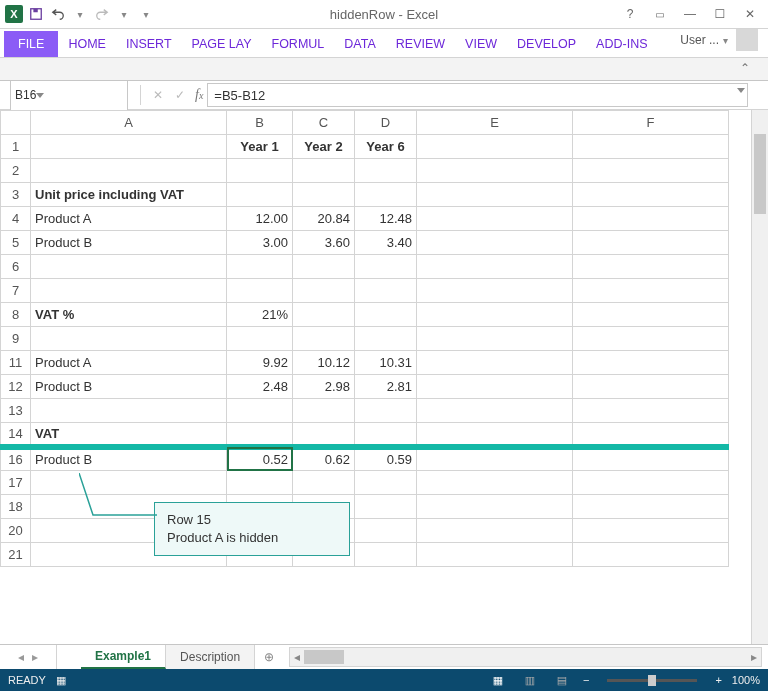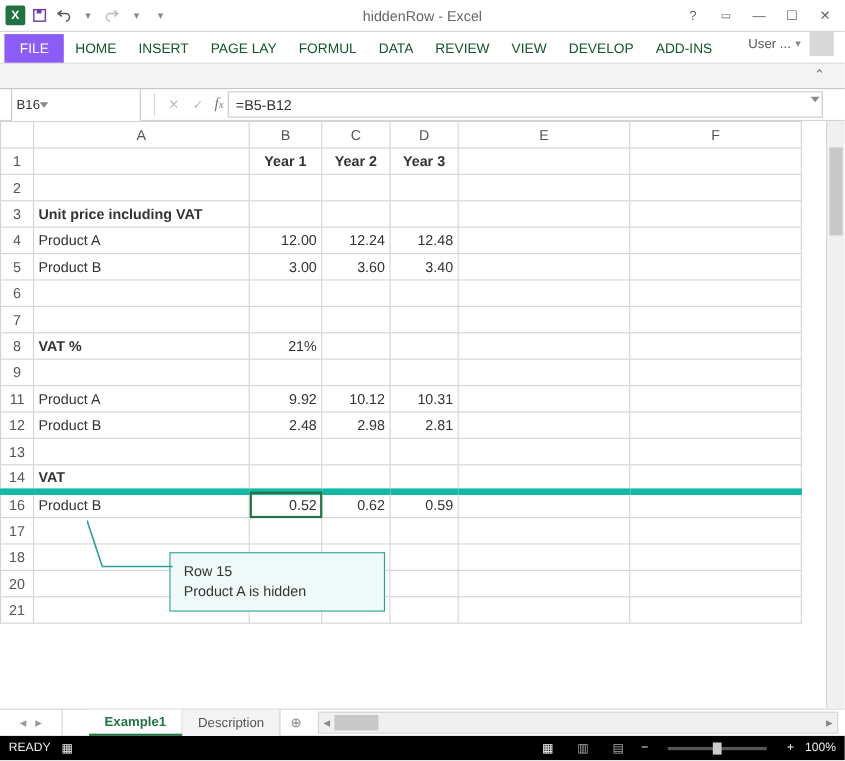--- a/index.html
+++ b/index.html
@@ -6,21 +6,21 @@
 .titlebar{height:28px;background:#fff;border-bottom:1px solid #d4d4d4;display:flex;align-items:center;position:relative}
 .qa{display:flex;align-items:center;gap:2px;padding-left:4px}
 .qa-ico{width:20px;height:20px;display:flex;align-items:center;justify-content:center;color:#777}
 .qa-ico svg{width:14px;height:14px}
 .xl-logo{width:18px;height:18px;background:#217346;color:#fff;font-weight:bold;font-size:11px;display:flex;align-items:center;justify-content:center;border-radius:2px}
 .titletext{position:absolute;left:0;right:0;text-align:center;font-size:13px;color:#666;pointer-events:none}
 .wincontrols{position:absolute;right:0;top:0;display:flex;align-items:center;height:28px;gap:2px;padding-right:4px}
 .wincontrols .c{width:28px;height:24px;display:flex;align-items:center;justify-content:center;color:#666}
 .avatar{width:22px;height:22px;background:#d8d8d8;margin-left:4px}
 .ribbon-tabs{height:28px;background:#fff;display:flex;align-items:flex-end;padding-left:4px;border-bottom:1px solid #d4d4d4}
-.ribbon-tab{padding:6px 10px;font-size:12.5px;color:#14532d}
+.ribbon-tab{padding:6px 10px;font-size:12.5px;color:#6d28d9}
 .file-tab{background:#8b5cf6;color:#fff;padding:6px 14px}
 .user-lbl{margin-left:auto;margin-right:6px;color:#555;padding:6px 4px;display:flex;align-items:center;gap:4px}
 .ribbon-body{height:22px;background:#f3f3f3;border-bottom:1px solid #c6c6c6;position:relative}
 .collapse-chev{position:absolute;right:18px;top:3px;color:#777}
 .namebox-row{height:28px;border-bottom:1px solid #d4d4d4;display:flex;align-items:center;background:#fff}
 .namebox{width:108px;height:22px;border:1px solid #c8c8c8;margin:0 6px 0 10px;display:flex;align-items:center;padding:12px 4px;background:#fff}
 .nb-chev{border-left:4px solid transparent;border-right:4px solid transparent;border-top:5px solid #888}
 .fx-sep{width:1px;height:20px;background:#d4d4d4;margin:0 6px}
 .fbtn{width:22px;height:22px;display:flex;align-items:center;justify-content:center;color:#bbb}
 .fx{font-style:italic;font-family:"Times New Roman",serif;color:#777;font-size:14px;margin:0 4px}
@@ -43,21 +43,21 @@
 .callout{position:absolute;border:1.5px solid #2aa198;background:#eef9f8;padding:8px 12px;font-size:13px;line-height:1.4;color:#333}
 .callout svg.leader{position:absolute}
 .sheettabs{height:24px;background:#fff;border-top:1px solid #c6c6c6;display:flex;align-items:stretch}
 .tab-nav{width:56px;display:flex;align-items:center;justify-content:center;gap:8px;color:#999;border-right:1px solid #d4d4d4}
 .tab{padding:0 14px;display:flex;align-items:center;border-right:1px solid #d4d4d4;color:#555;background:#f3f3f3}
 .tab.active{background:#fff;border-bottom:2px solid #217346;font-weight:bold;color:#217346}
 .tab-plus{width:28px;display:flex;align-items:center;justify-content:center;color:#888}
 .hscroll{flex:1;display:flex;align-items:center;margin:2px 6px;background:#f0f0f0;border:1px solid #d4d4d4;position:relative}
 .hthumb{position:absolute;left:14px;top:2px;bottom:2px;width:40px;background:#c8c8c8}
 .hbtn{width:14px;display:flex;align-items:center;justify-content:center;color:#888}
-.status{height:22px;background:#000000;color:#eee;display:flex;align-items:center;font-size:11px;padding:0 8px;gap:10px}
+.status{height:22px;background:#0c4a6e;color:#eee;display:flex;align-items:center;font-size:11px;padding:0 8px;gap:10px}
 .status .sp{flex:1}
 .status .vbtn{width:22px;height:16px;display:flex;align-items:center;justify-content:center;color:#aaa}
 .status .vbtn.active{color:#fff}
 .zoom-slider{width:90px;height:3px;background:#555;position:relative;margin:0 8px}
 .zoom-slider::before{content:"";position:absolute;left:50%;top:-4px;width:1px;height:11px;background:#777}
 .zoom-thumb{position:absolute;left:50%;top:-4px;width:8px;height:11px;background:#ccc;transform:translateX(-50%)}
 .hr-arrow{color:#888;font-size:10px}
 </style>
 </head>
 <body>
@@ -145,21 +145,21 @@
           <th class="colh" style="width:62px">C</th>
           <th class="colh" style="width:62px">D</th>
           <th class="colh" style="width:156px">E</th>
           <th class="colh" style="width:156px">F</th>
         </tr>
         <tr class="">
           <th class="rowh">1</th>
           <td class="txt pink" style=""></td>
           <td class="txt pink bold" style="text-align:center">Year 1</td>
           <td class="txt pink bold" style="text-align:center">Year 2</td>
-          <td class="txt pink bold" style="text-align:center">Year 3</td>
+          <td class="txt pink bold" style="text-align:center">Year 6</td>
           <td class="txt" style=""></td>
           <td class="txt" style=""></td>
         </tr>
         <tr class="">
           <th class="rowh">2</th>
           <td class="txt pink" style=""></td>
           <td class="txt pink" style=""></td>
           <td class="txt pink" style=""></td>
           <td class="txt pink" style=""></td>
           <td class="txt" style=""></td>
@@ -171,21 +171,21 @@
           <td class="txt pink" style=""></td>
           <td class="txt pink" style=""></td>
           <td class="txt pink" style=""></td>
           <td class="txt" style=""></td>
           <td class="txt" style=""></td>
         </tr>
         <tr class="">
           <th class="rowh">4</th>
           <td class="txt" style="">Product A</td>
           <td class="num pink" style="">12.00</td>
-          <td class="num pink" style="">12.24</td>
+          <td class="num pink" style="">20.84</td>
           <td class="num pink" style="">12.48</td>
           <td class="txt" style=""></td>
           <td class="txt" style=""></td>
         </tr>
         <tr class="">
           <th class="rowh">5</th>
           <td class="txt" style="">Product B</td>
           <td class="num pink" style="">3.00</td>
           <td class="num pink" style="">3.60</td>
           <td class="num pink" style="">3.40</td>

